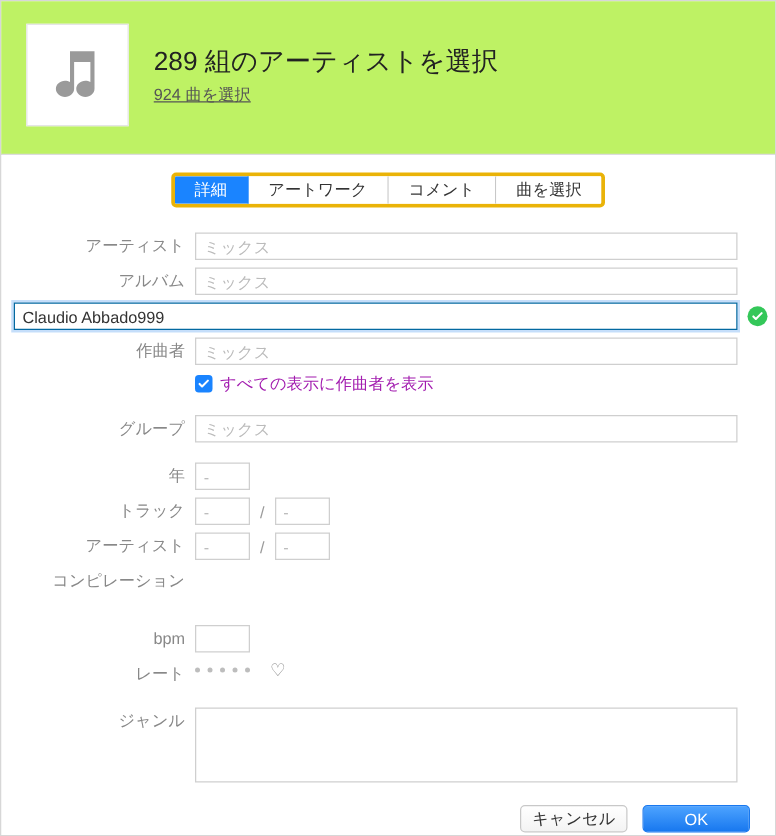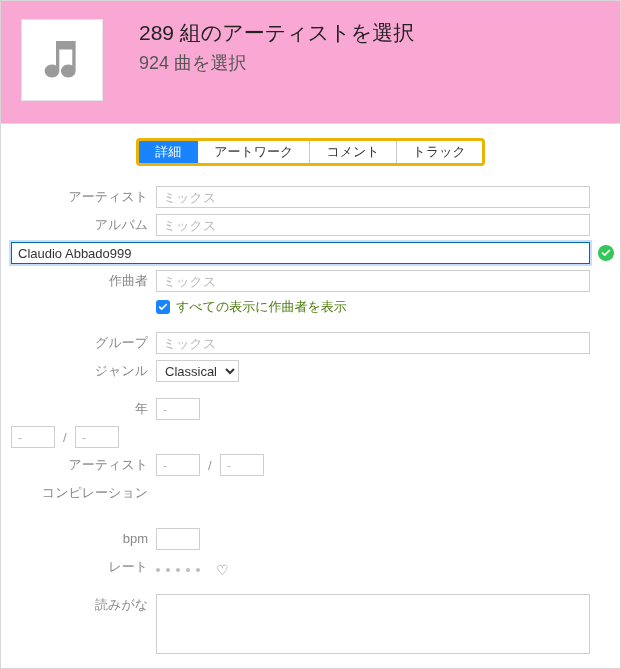--- a/index.html
+++ b/index.html
@@ -15,45 +15,47 @@
   }
   .window {
     width: 621px;
     height: 669px;
     border: 1px solid #d7d7d7;
     display: flex;
     flex-direction: column;
     background: #fff;
   }
   .header {
-    background: #f9a8d4;
+    background: #bef264;
     padding: 18px 20px 22px 20px;
     display: flex;
-    gap: 36px;
+    align-items: center;
+    gap: 20px;
     border-bottom: 1px solid #dcdcdc;
   }
   .artwork-box {
     width: 82px;
     height: 82px;
     background: #fff;
     border: 1px solid #e5e5e5;
     display: flex;
     align-items: center;
     justify-content: center;
   }
   .artwork-box svg { width: 48px; height: 48px; }
   .header-text h1 {
     margin: 0 0 4px 0;
     font-size: 21px;
     font-weight: 500;
     color: #222;
   }
   .header-text .subtitle {
-    font-size: 18px;
+    font-size: 13px;
     color: #555;
+    text-decoration: underline;
   }
   .tabs {
     display: flex;
     justify-content: center;
     padding: 14px 0 20px 0;
   }
   .seg {
     display: flex;
     border-radius: 4px;
     overflow: hidden;
@@ -75,21 +77,21 @@
     background: #1a84ff;
     color: #fff;
     border-right-color: #1a84ff;
   }
   .form {
     flex: 1;
     padding: 0 30px 0 10px;
   }
   .row {
     display: flex;
-    align-items: flex-end;
+    align-items: flex-start;
     margin-bottom: 6px;
     position: relative;
   }
   .row.tall { align-items: flex-start; }
   .label {
     width: 145px;
     text-align: right;
     padding-right: 8px;
     color: #888;
     font-size: 13px;
@@ -142,21 +144,21 @@
     border-radius: 3px;
     display: inline-flex;
     align-items: center;
     justify-content: center;
     cursor: pointer;
     flex-shrink: 0;
   }
   .cb.checked { background: #1a84ff; }
   .cb.checked svg { width: 10px; height: 10px; }
   .cb.unchecked { background: #fff; border: 1px solid #bcbcbc; }
-  .cb-label { color: #4d7c0f; }
+  .cb-label { color: #a21caf; }
   select {
     height: 22px;
     padding: 1px 4px;
   }
   input.tiny {
     width: 44px;
     text-align: left;
   }
   input.tiny.placeholder-dash::placeholder { color: #bbb; }
   .slash { color: #999; padding: 0 2px; }
@@ -219,21 +221,21 @@
       <h1>289 組のアーティストを選択</h1>
       <div class="subtitle">924 曲を選択</div>
     </div>
   </div>
 
   <div class="tabs">
     <div class="seg">
       <button class="active">詳細</button>
       <button>アートワーク</button>
       <button>コメント</button>
-      <button>トラック</button>
+      <button>曲を選択</button>
     </div>
   </div>
 
   <div class="form">
 
     <div class="row">
       <div class="label">アーティスト</div>
       <div class="field">
           <input type="text" class="full" placeholder="ミックス" style="">
         </div>
@@ -280,39 +282,32 @@
 
     <div class="gap"></div>
 
     <div class="row">
       <div class="label">グループ</div>
       <div class="field">
           <input type="text" class="full" placeholder="ミックス" style="">
         </div>
     </div>
 
-    <div class="row">
-      <div class="label">ジャンル</div>
-      <div class="field">
-        <select>
-          <option>Classical</option>
-        </select>
-      </div>
-    </div>
 
     <div class="gap"></div>
 
     <div class="row">
       <div class="label">年</div>
       <div class="field">
           <input type="text" class="tiny placeholder-dash" placeholder="-" style="">
         </div>
     </div>
 
     <div class="row">
+      <div class="label">トラック</div>
       <div class="field">
         <input type="text" class="tiny placeholder-dash" placeholder="-" style="">
         <span class="slash">/</span>
         <input type="text" class="tiny placeholder-dash" placeholder="-" style="">
       </div>
     </div>
 
     <div class="row">
       <div class="label">アーティスト</div>
       <div class="field">
@@ -345,21 +340,21 @@
             <span class="dot"></span>
             <span class="dot"></span>
         </div>
         <span class="heart">♡</span>
       </div>
     </div>
 
     <div class="gap"></div>
 
     <div class="row tall">
-      <div class="label">読みがな</div>
+      <div class="label">ジャンル</div>
       <div class="field">
           <textarea class="comment" style=""></textarea>
         </div>
     </div>
 
   </div>
 
   <div class="footer">
     <button class="btn">キャンセル</button>
     <button class="btn primary">OK</button>

